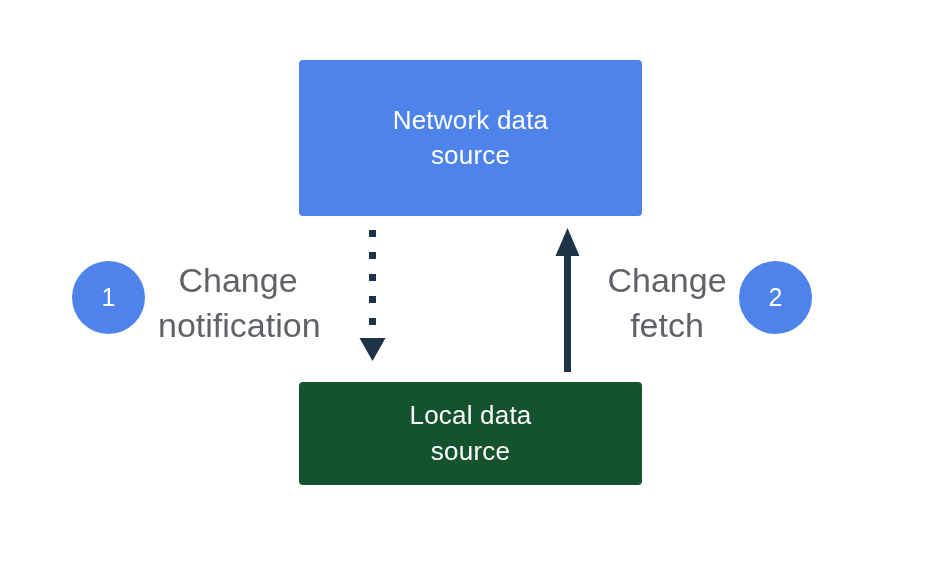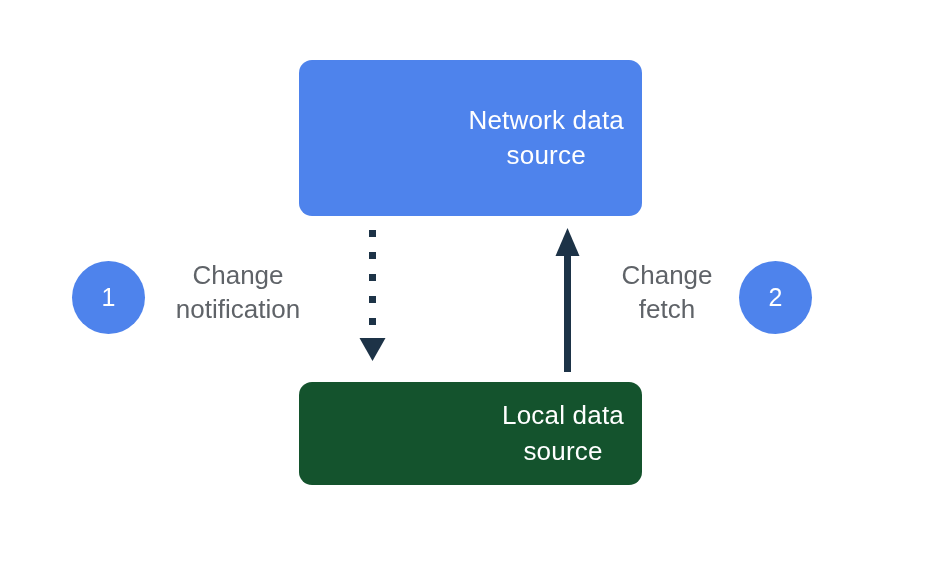--- a/index.html
+++ b/index.html
@@ -16,23 +16,23 @@
     height: 580px;
     background: #ffffff;
     overflow: hidden;
   }
 
   
   .node-box {
     position: absolute;
     display: flex;
     align-items: center;
-    justify-content: flex-end;
+    justify-content: center;
     text-align: center;
-    border-radius: 13px;
+    border-radius: 4px;
     color: #ffffff;
     font-size: 26px;
     line-height: 1.35;
     font-weight: 400;
     letter-spacing: 0.2px;
     box-sizing: border-box;
     padding: 0 18px;
   }
   #network-box {
     left: 299px;
@@ -67,21 +67,21 @@
     font-size: 25px;
     font-weight: 400;
   }
   #step-circle-1 { left: 72px; top: 261px; }
   #step-circle-2 { left: 739px; top: 261px; }
 
   
   .edge-label {
     position: absolute;
     color: #5f6368;
-    font-size: 26px;
+    font-size: 34px;
     line-height: 1.32;
     text-align: center;
     white-space: pre-line;
     font-weight: 400;
   }
   #change-notification-label {
     left: 158px;
     top: 258px;
     width: 160px;
   }

